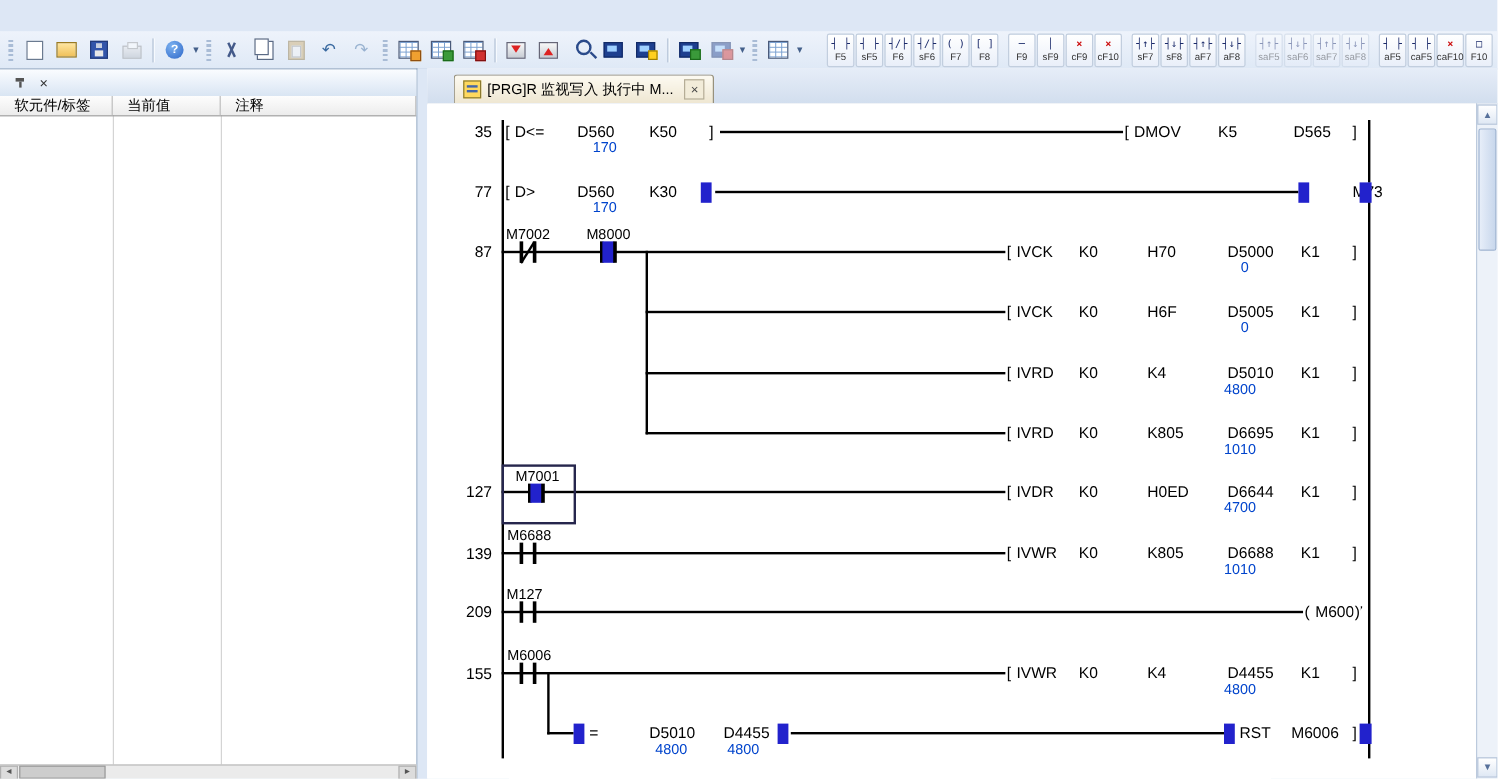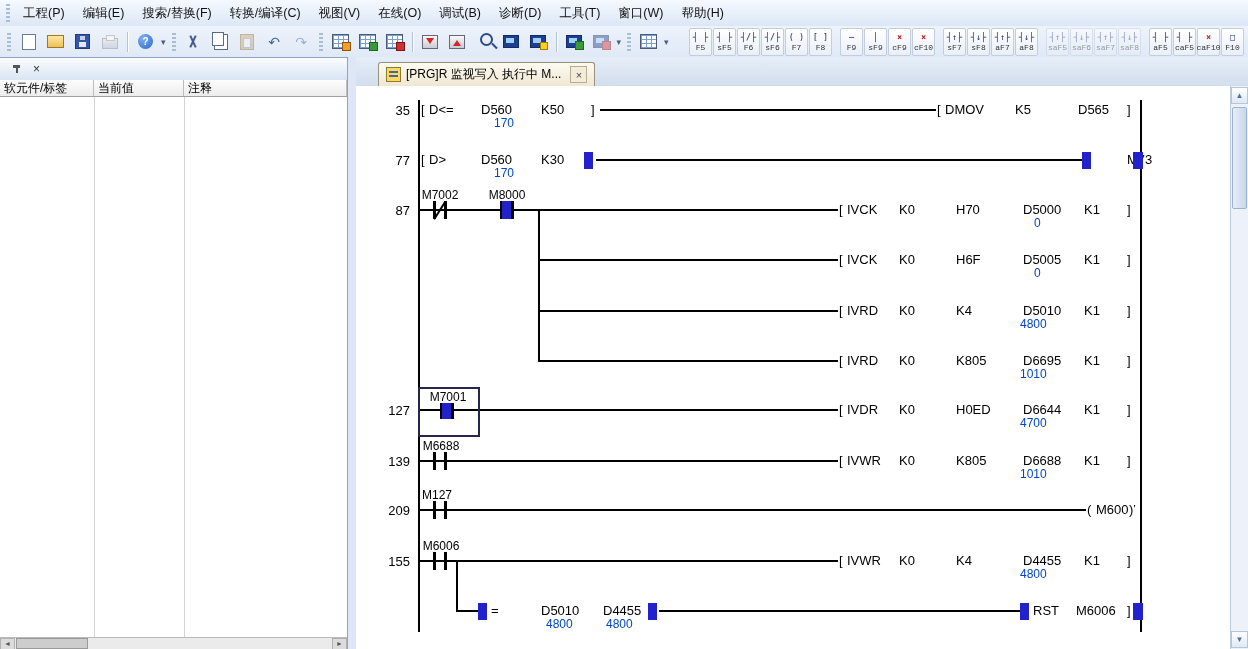--- a/index.html
+++ b/index.html
@@ -40,36 +40,36 @@
   .ic-mag::after{content:"";position:absolute;left:9px;top:10px;width:7px;height:2px;background:#2a4a8a;transform:rotate(45deg)}
   .ic-mon{width:14px;height:11px;background:#1d3f8f;border:1px solid #122a66}
   .ic-mon::after{content:"";position:absolute;left:2px;top:2px;width:8px;height:5px;background:#9fd0ff}
   .acc-or::after{content:"";position:absolute;right:-3px;bottom:-3px;width:7px;height:7px;background:#f0a030;border:1px solid #905010}
   .acc-gr::before{content:"";position:absolute;right:-3px;bottom:-3px;width:7px;height:7px;background:#3a9a3a;border:1px solid #1a6a1a;z-index:1}
   .acc-rd::before{content:"";position:absolute;right:-3px;bottom:-3px;width:7px;height:7px;background:#d03030;border:1px solid #801010;z-index:1}
   .acc-yl::before{content:"";position:absolute;right:-3px;bottom:-3px;width:6px;height:6px;background:#ffd020;border:1px solid #a08000;z-index:1}
   .fn-group{display:flex;margin-left:auto;align-items:center;flex:none}
   .fnbtn{display:flex;flex-direction:column;align-items:center;justify-content:center;width:21px;height:26px;border:1px solid #c2cede;border-radius:2px;background:linear-gradient(#ffffff,#e9eff9);margin-right:1px;flex:none}
   .fn-glyph{font-size:8.5px;line-height:11px;color:#1a2a6a;font-style:normal;font-family:"DejaVu Sans Mono","Liberation Mono",monospace;white-space:pre}
-  .fn-label{font-size:8px;line-height:9px;color:#333;font-style:normal;font-family:Liberation Mono, monospace}
+  .fn-label{font-size:8px;line-height:9px;color:#333;font-style:normal;font-family:Liberation Sans, sans-serif}
   .fnbtn.red .fn-glyph{color:#cc1111;font-weight:bold}
   .fnbtn.dim{opacity:.45}
   .fnbtn.gsep{margin-left:7px}
   
   .watch{position:absolute;left:0;top:57px;width:348px;bottom:0;background:#fff;border-right:1px solid #8ea4c0;border-top:1px solid #8ea4c0;box-sizing:border-box}
   .watch-title{height:22px;display:flex;align-items:center;background:linear-gradient(#fafcff,#d9e5f3);border-bottom:1px solid #aebfd6;padding:0 3px 0 6px;font-size:12px}
   .watch-title .t{flex:1;white-space:nowrap;overflow:hidden}
   .win-btn{width:17px;height:15px;display:flex;align-items:center;justify-content:center;font-size:12px;color:#333;margin-left:1px;border:1px solid transparent}
   .pin{display:inline-block;width:9px;height:10px;position:relative}
   .pin::before{content:"";position:absolute;left:1px;top:1px;width:7px;height:3px;background:#555}
   .pin::after{content:"";position:absolute;left:4px;top:4px;width:2px;height:5px;background:#555}
   .watch-body{position:absolute;left:0;top:22px;right:0;bottom:11px;overflow:hidden;background-image:linear-gradient(#d4d4d4,#d4d4d4),linear-gradient(#d4d4d4,#d4d4d4);background-size:1px 100%;background-repeat:no-repeat;background-position:94px 0,184px 0}
   .wrow{display:flex;height:17px;font-size:12px;align-items:center}
   .wrow.hdr{background:linear-gradient(#fdfdfd,#ececec);border-bottom:1px solid #9f9f9f;height:16px}
-  .wc{box-sizing:border-box;padding:0 4px;white-space:nowrap;overflow:hidden}
+  .wc{box-sizing:border-box;padding:0 12px;white-space:nowrap;overflow:hidden}
   .wc1{width:94px}.wc2{width:90px}.wc3{flex:1}
   .hdr .wc{border-right:1px solid #bdbdbd;height:100%;display:flex;align-items:center}
   .wrow.datarow{border-bottom:1px solid #e4e4e4}
   .datarow .wc1{padding-left:9px}
   .watch-hscroll{position:absolute;left:0;bottom:0;right:0;height:11px;background:#ebebeb;border-top:1px solid #b9b9b9;display:flex;align-items:center}
   .hs-btn{width:13px;height:10px;font-size:7px;display:flex;align-items:center;justify-content:center;color:#555;background:#dcdcdc;border:1px solid #b0b0b0;flex:none}
   .hs-thumb{width:70px;height:9px;background:#cdcdcd;border:1px solid #9a9a9a;margin-left:1px;flex:none}
   .hs-track{flex:1}
   .split{position:absolute;left:348px;top:57px;width:8px;bottom:0;background:#dde7f5}
   
@@ -97,37 +97,20 @@
   .ct .fill{position:absolute;left:2px;right:2px;top:0;bottom:0;background:#2222cc}
   .ct .nc{position:absolute;left:6px;top:-2px;width:2px;height:22px;background:#000;transform:rotate(32deg)}
   .onb{position:absolute;width:9px;height:17px;background:#2222cc}
   .selbox{position:absolute;border:2px solid #26264d}
 </style>
 </head>
 <body>
 
 <div class="app">
 
-  <div class="menubar">
-    <span class="grip"></span>
-    <div class="menu-items">
-
-    <span class="menu-item">工程(P)</span>
-        <span class="menu-item">编辑(E)</span>
-        <span class="menu-item">搜索/替换(F)</span>
-        <span class="menu-item">转换/编译(C)</span>
-        <span class="menu-item">视图(V)</span>
-        <span class="menu-item">在线(O)</span>
-        <span class="menu-item">调试(B)</span>
-        <span class="menu-item">诊断(D)</span>
-        <span class="menu-item">工具(T)</span>
-        <span class="menu-item">窗口(W)</span>
-        <span class="menu-item">帮助(H)</span>
-      </div>
-  </div>
 
   <div class="toolbar">
     <span class="grip"></span>
     <span class="tbtn">
         <i class="ic ic-new"></i>
       </span>
     <span class="tbtn">
         <i class="ic ic-open"></i>
       </span>
     <span class="tbtn">

